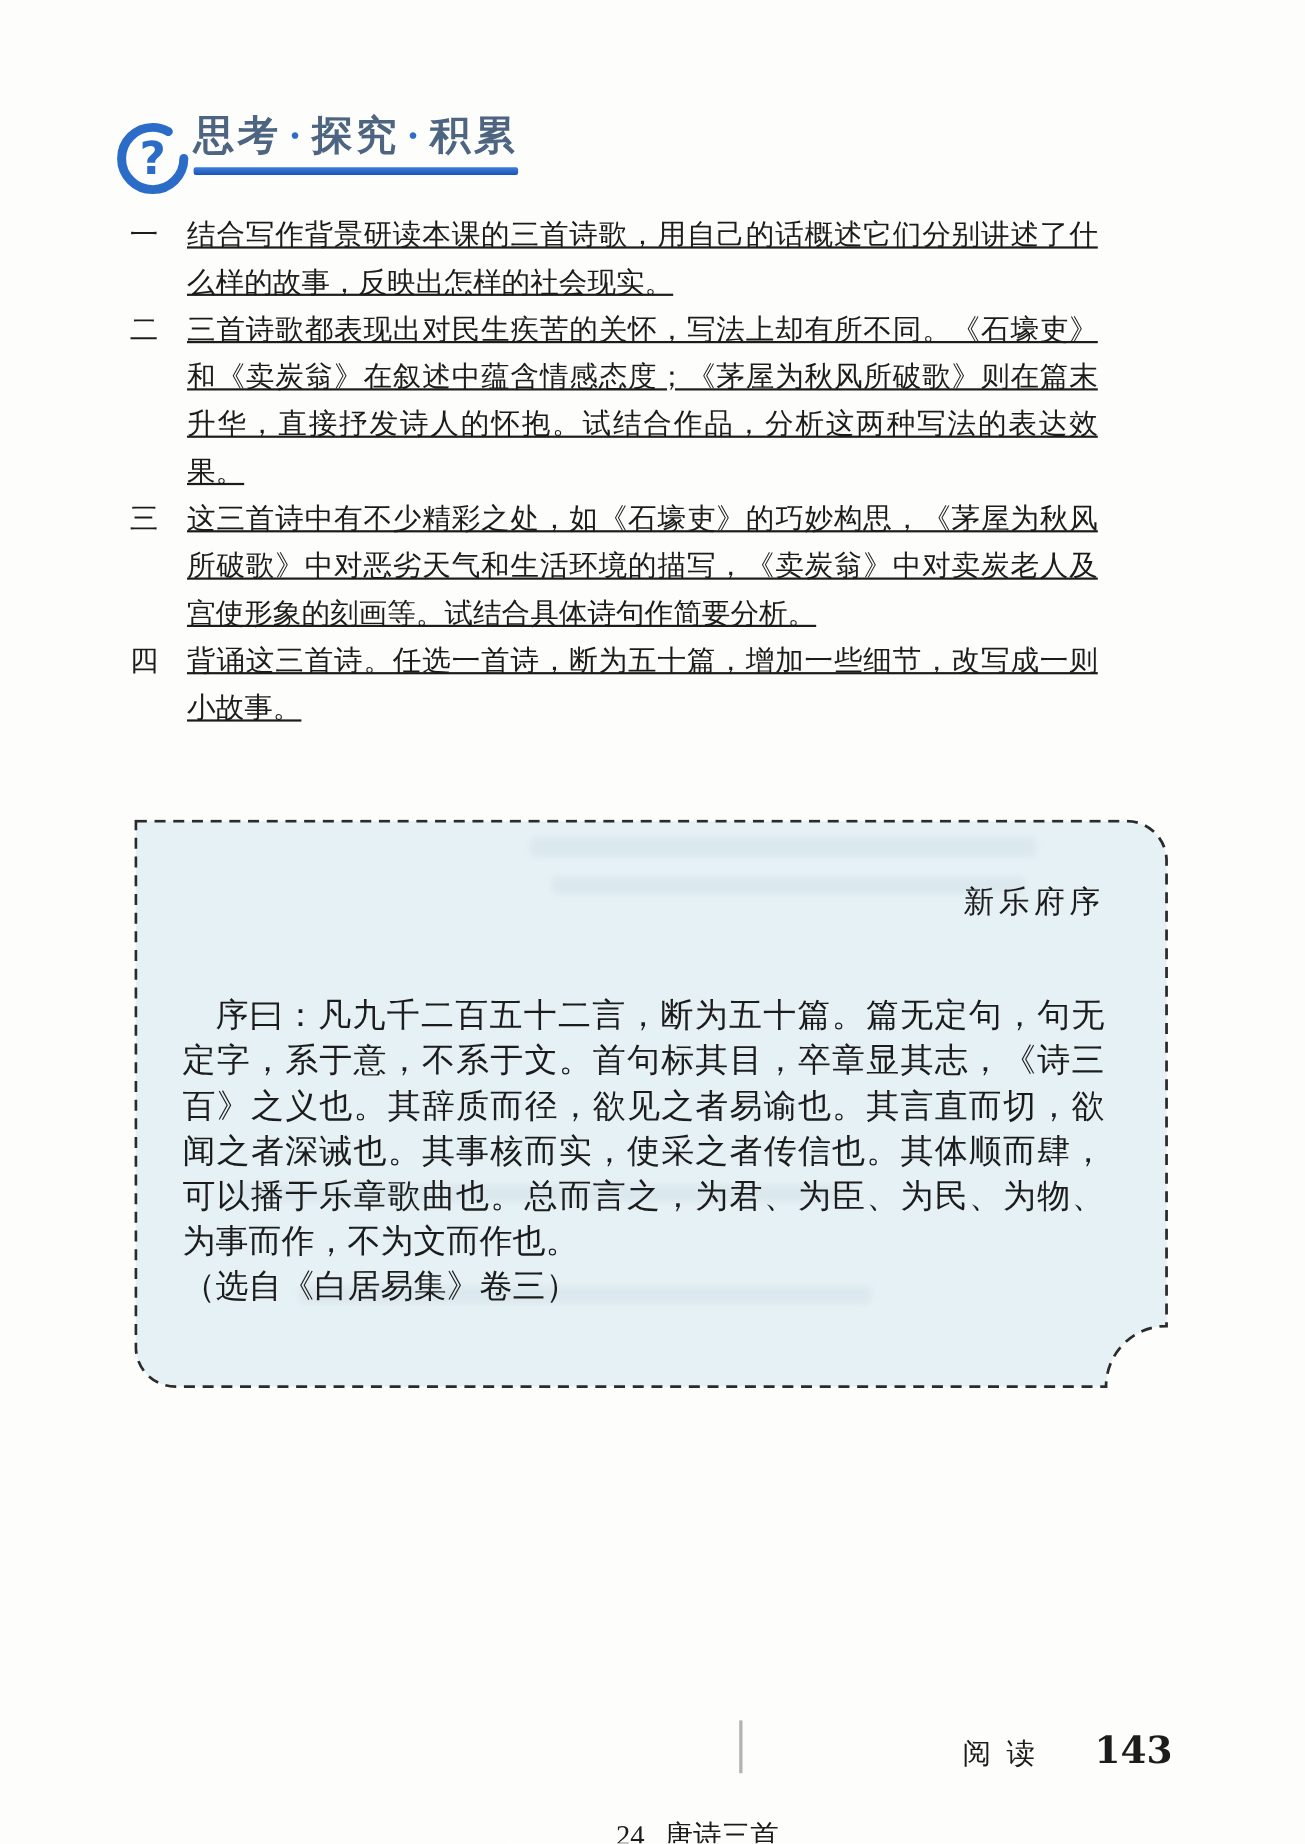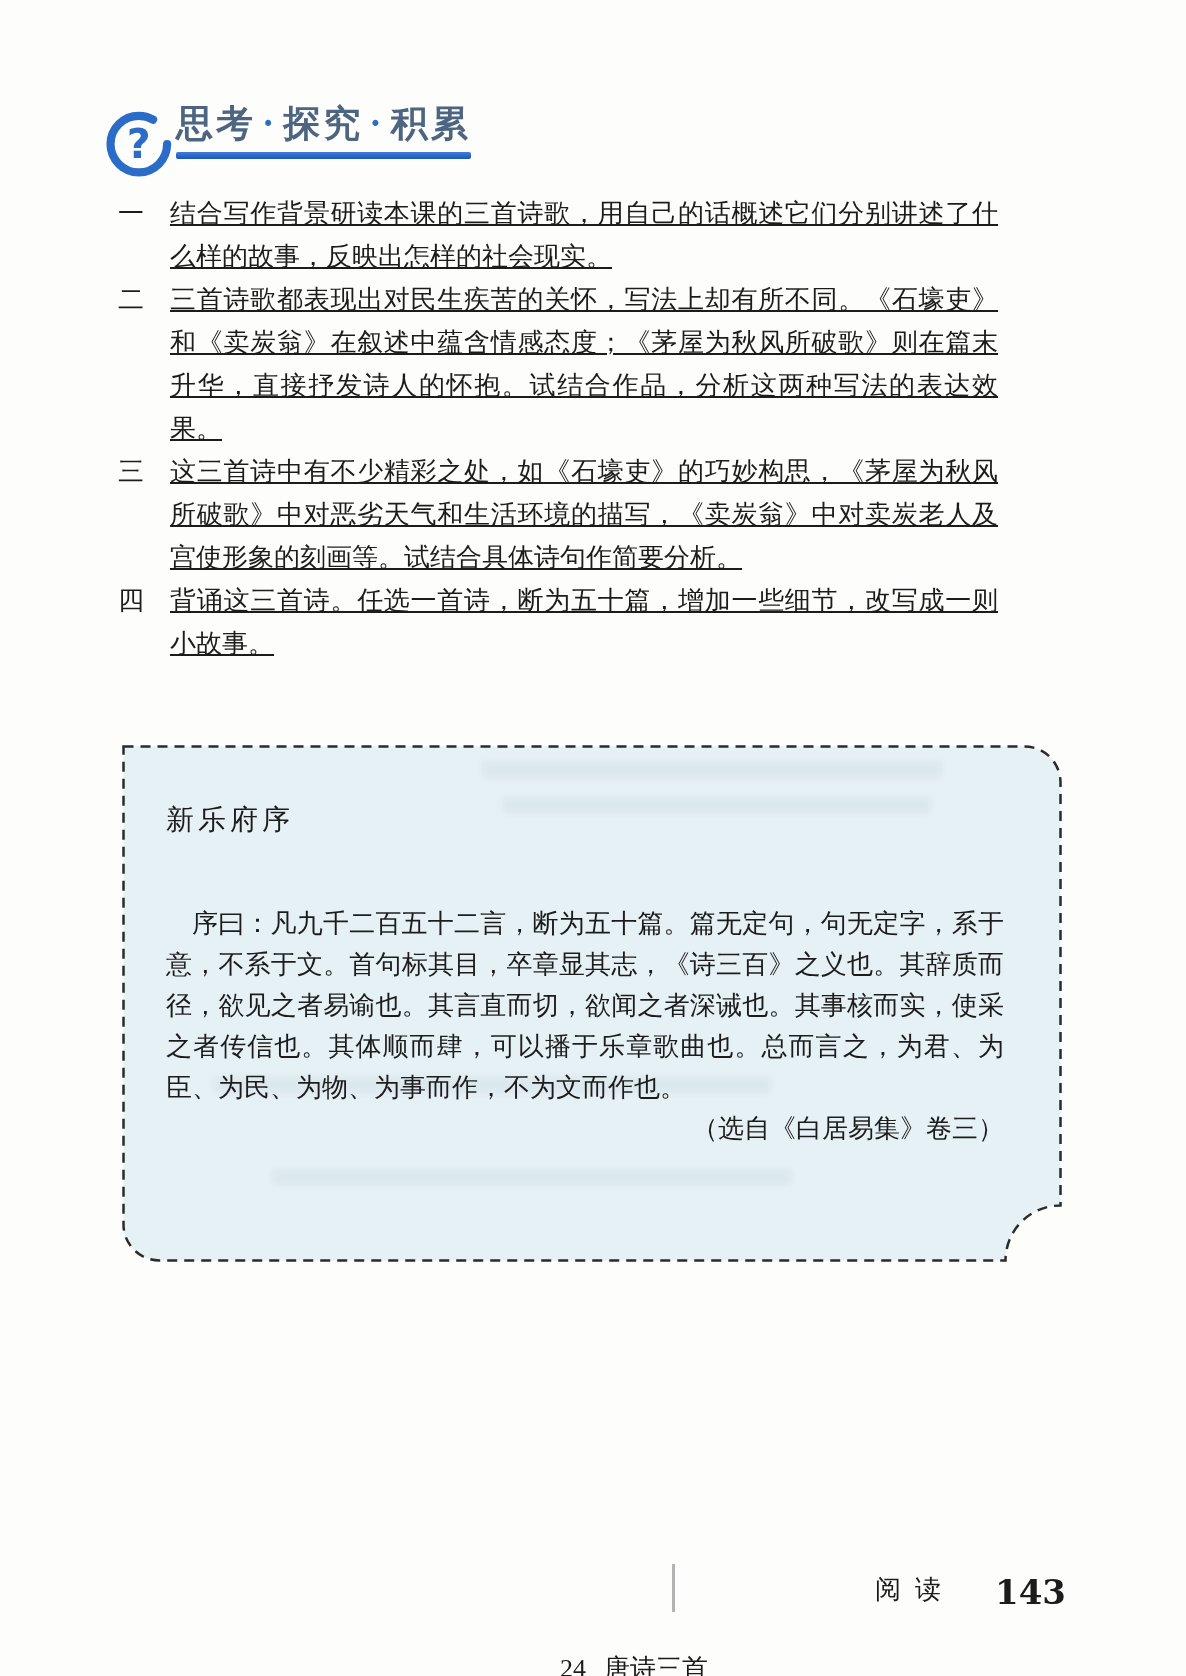--- a/index.html
+++ b/index.html
@@ -36,35 +36,35 @@
     font-size:26px;line-height:43px;
   }
   .q-row{display:flex;}
   .q-num{width:52px;flex:none;}
   .q-text{flex:1;text-align:justify;text-justify:inter-ideograph;text-decoration:underline;}
 
   
   .reading-box{position:absolute;left:122px;top:745px;width:940px;height:517px;}
   .reading-box svg.box-frame{position:absolute;left:0;top:0;}
   .box-content{position:absolute;left:44px;right:58px;top:56px;}
-  .box-title{text-align:left;font-size:28px;letter-spacing:4px;}
+  .box-title{text-align:right;font-size:28px;letter-spacing:4px;}
   .box-author{text-align:center;font-size:23px;margin-top:14px;letter-spacing:2px;}
   .box-body{
-    margin-top:64px;font-size:26px;line-height:41px;
+    margin-top:64px;font-size:30px;line-height:41px;
     text-align:justify;text-justify:inter-ideograph;text-indent:1em;
   }
-  .box-attribution{text-align:right;font-size:26px;line-height:41px;}
+  .box-attribution{text-align:left;font-size:30px;line-height:41px;}
 
   .ghost{position:absolute;background:rgba(125,158,175,0.10);filter:blur(3px);border-radius:4px;}
 
   
   .footer-left{position:absolute;left:560px;top:1651px;font-size:26px;white-space:nowrap;}
   .footer-left .lesson-no{margin-right:18px;}
   .footer-divider{position:absolute;left:672px;top:1564px;width:3px;height:48px;background:#b3b3b3;}
-  .footer-right{position:absolute;right:120px;top:1572px;display:flex;align-items:flex-start;}
+  .footer-right{position:absolute;right:120px;top:1572px;display:flex;align-items:flex-end;}
   .footer-section{font-size:26px;letter-spacing:14px;}
   .footer-page{font-size:34px;font-weight:bold;margin-left:40px;font-family:"DejaVu Serif", serif;}
 </style>
 </head>
 <body>
 
 <div class="page">
 
   <div class="header">
     <svg class="header-icon" viewBox="0 0 64 68">

